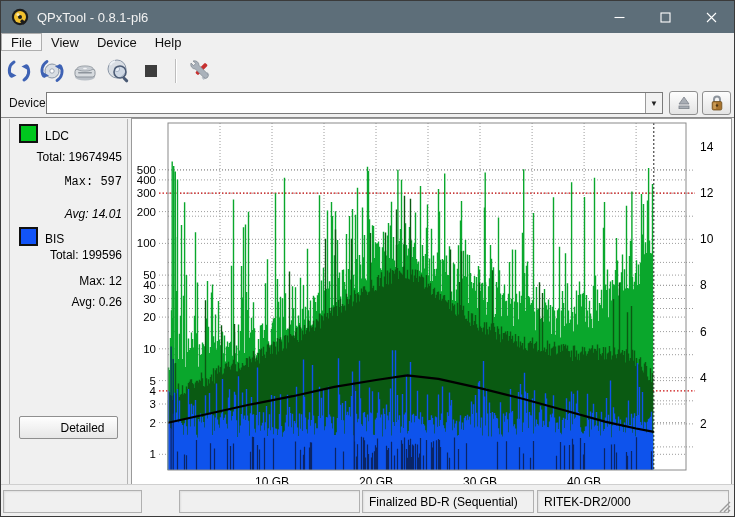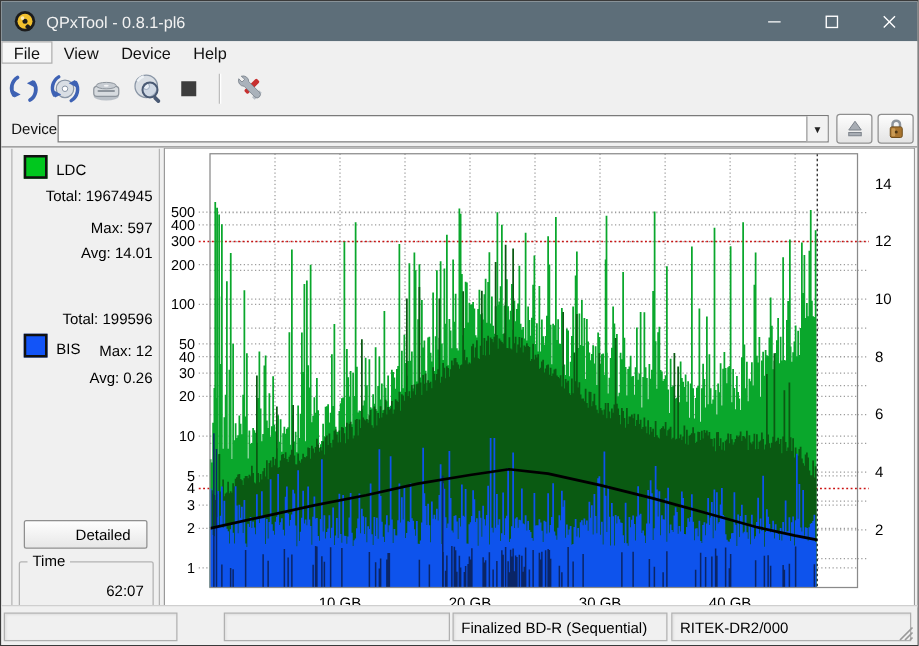--- a/index.html
+++ b/index.html
@@ -159,34 +159,30 @@
     </div>
   </div>
 
   <div class="main">
     <div class="sidebar">
       <div class="legend-row" style="top:5px;">
         <div class="swatch" id="ldc-swatch" style="background: rgb(0, 199, 30);"></div>
         <span class="legend-label">LDC</span>
       </div>
       <div class="stat-row" style="top:31px;">Total: 19674945</div>
-      <div class="stat-row" style="top:56px;">Max: 597</div>
-      <div class="stat-row" style="top:76px;">Avg: 14.01</div>
-      <div class="legend-row" style="top:108px;margin-top:40px;">
+      <div class="stat-row" style="top:56px;font-family:Liberation Mono, monospace;">Max: 597</div>
+      <div class="stat-row" style="top:88px;font-style:italic;">Avg: 14.01</div>
+      <div class="legend-row" style="top:108px;">
         <div class="swatch" id="bis-swatch" style="background: rgb(18, 84, 248);"></div>
         <span class="legend-label">BIS</span>
       </div>
       <div class="stat-row" style="top:129px;">Total: 199596</div>
       <div class="stat-row" style="top:155px;">Max: 12</div>
       <div class="stat-row" style="top:176px;text-align:center;">Avg: 0.26</div>
       <div class="detailed-btn">Detailed</div>
-      <div class="time-group">
-        <span class="time-legend">Time</span>
-        <span class="time-value">62:07</span>
-      </div>
     </div>
     <div class="chart-widget">
       <svg id="chart-svg" width="599" height="366" viewBox="0 0 599 366">
           <rect x="0" y="0" width="599" height="366" fill="#ffffff"></rect>
           <path d="M36 335.3H554M36 303.6H554M36 285.0H554M36 261.6H554M36 229.8H554M36 198.1H554M36 179.5H554M36 166.3H554M36 156.1H554M36 124.4H554M36 92.6H554M36 60.9H554M36 50.7H554M36 327.9H554M36 304.9H554M36 281.8H554M36 258.7H554M36 235.7H554M36 212.6H554M36 189.5H554M36 166.4H554M36 143.4H554M36 120.3H554M36 97.2H554M36 74.2H554M36 51.1H554M88.0 4V351M140.0 4V351M192.0 4V351M244.0 4V351M296.0 4V351M348.0 4V351M400.1 4V351M452.1 4V351M504.1 4V351M27 335.3H36M27 303.6H36M27 285.0H36M27 261.6H36M27 229.8H36M27 198.1H36M27 179.5H36M27 166.3H36M27 156.1H36M27 124.4H36M27 92.6H36M27 60.9H36M27 50.7H36M554 327.9H563M554 304.9H563M554 281.8H563M554 258.7H563M554 235.7H563M554 212.6H563M554 189.5H563M554 166.4H563M554 143.4H563M554 120.3H563M554 97.2H563M554 74.2H563M554 51.1H563" stroke="#9c9c9c" stroke-width="1" stroke-dasharray="1,2" fill="none"></path>
           <path d="M27 74.1H563M27 271.8H563" stroke="#cc1111" stroke-width="1.2" stroke-dasharray="1.5,2" fill="none"></path>
           <path d="M36.5 351V248.4M37.5 351V251.0M38.5 351V219.1M39.5 351V191.3M40.5 351V225.2M41.5 351V199.3M42.5 351V244.4M43.5 351V118.1M44.5 351V172.1M45.5 351V60.4M46.5 351V240.0M47.5 351V214.8M48.5 351V196.8M49.5 351V105.9M50.5 351V240.0M51.5 351V176.8M52.5 351V241.4M53.5 351V248.1M54.5 351V155.9M55.5 351V233.1M56.5 351V219.6M57.5 351V231.1M58.5 351V229.1M59.5 351V213.4M60.5 351V219.9M61.5 351V228.4M62.5 351V196.7M63.5 351V113.2M64.5 351V214.2M65.5 351V163.5M66.5 351V247.8M67.5 351V225.3M68.5 351V235.9M69.5 351V235.3M70.5 351V223.4M71.5 351V225.2M72.5 351V227.2M73.5 351V235.2M74.5 351V199.4M75.5 351V162.1M76.5 351V207.7M77.5 351V233.9M78.5 351V228.1M79.5 351V173.4M80.5 351V165.4M81.5 351V217.3M82.5 351V223.4M83.5 351V195.5M84.5 351V230.6M85.5 351V221.9M86.5 351V181.9M87.5 351V220.7M88.5 351V226.2M89.5 351V239.5M90.5 351V213.1M91.5 351V234.3M92.5 351V216.4M93.5 351V242.4M94.5 351V227.5M95.5 351V222.4M96.5 351V228.0M97.5 351V224.0M98.5 351V222.8M99.5 351V146.8M100.5 351V236.8M101.5 351V217.6M102.5 351V213.0M103.5 351V234.2M104.5 351V226.4M105.5 351V242.8M106.5 351V205.4M107.5 351V231.4M108.5 351V211.9M109.5 351V146.9M110.5 351V178.5M111.5 351V108.2M112.5 351V233.9M113.5 351V105.4M114.5 351V173.1M115.5 351V190.9M116.5 351V92.7M117.5 351V218.8M118.5 351V213.6M119.5 351V198.8M120.5 351V211.1M121.5 351V183.3M122.5 351V209.2M123.5 351V239.4M124.5 351V236.3M125.5 351V233.7M126.5 351V220.0M127.5 351V229.9M128.5 351V206.4M129.5 351V206.0M130.5 351V204.4M131.5 351V219.0M132.5 351V211.1M133.5 351V164.3M134.5 351V205.8M135.5 351V140.2M136.5 351V222.3M137.5 351V226.3M138.5 351V226.3M139.5 351V209.7M140.5 351V203.5M141.5 351V199.6M142.5 351V199.0M143.5 351V74.3M144.5 351V222.4M145.5 351V160.1M146.5 351V182.8M147.5 351V198.5M148.5 351V177.8M149.5 351V220.4M150.5 351V179.2M151.5 351V197.8M152.5 351V198.7M153.5 351V174.3M154.5 351V211.0M155.5 351V209.4M156.5 351V209.7M157.5 351V208.2M158.5 351V205.4M159.5 351V201.3M160.5 351V167.2M161.5 351V189.2M162.5 351V216.8M163.5 351V168.3M164.5 351V206.7M165.5 351V207.8M166.5 351V196.4M167.5 351V204.0M168.5 351V158.7M169.5 351V209.6M170.5 351V189.7M171.5 351V166.1M172.5 351V200.5M173.5 351V187.7M174.5 351V209.1M175.5 351V129.8M176.5 351V191.2M177.5 351V202.0M178.5 351V181.4M179.5 351V206.6M180.5 351V205.5M181.5 351V176.8M182.5 351V178.6M183.5 351V182.9M184.5 351V192.0M185.5 351V176.2M186.5 351V173.8M187.5 351V76.2M188.5 351V194.4M189.5 351V161.5M190.5 351V191.6M191.5 351V148.7M192.5 351V171.4M193.5 351V181.5M194.5 351V169.8M195.5 351V91.6M196.5 351V169.5M197.5 351V162.2M198.5 351V191.7M199.5 351V82.9M200.5 351V97.1M201.5 351V186.2M202.5 351V136.3M203.5 351V92.3M204.5 351V183.0M205.5 351V120.9M206.5 351V158.9M207.5 351V153.4M208.5 351V177.5M209.5 351V187.1M210.5 351V151.0M211.5 351V150.4M212.5 351V163.1M213.5 351V170.2M214.5 351V115.0M215.5 351V177.8M216.5 351V149.9M217.5 351V97.1M218.5 351V160.6M219.5 351V151.2M220.5 351V90.0M221.5 351V155.8M222.5 351V169.0M223.5 351V95.8M224.5 351V140.0M225.5 351V68.8M226.5 351V173.1M227.5 351V136.1M228.5 351V145.4M229.5 351V159.6M230.5 351V88.6M231.5 351V138.3M232.5 351V116.0M233.5 351V159.5M234.5 351V161.3M235.5 351V47.8M236.5 351V51.9M237.5 351V100.2M238.5 351V149.1M239.5 351V143.4M240.5 351V106.3M241.5 351V106.9M242.5 351V139.0M243.5 351V123.2M244.5 351V124.7M245.5 351V124.3M246.5 351V122.6M247.5 351V127.7M248.5 351V149.2M249.5 351V150.9M250.5 351V128.2M251.5 351V112.8M252.5 351V132.4M253.5 351V131.5M254.5 351V136.5M255.5 351V116.4M256.5 351V104.0M257.5 351V139.1M258.5 351V106.6M259.5 351V82.8M260.5 351V139.7M261.5 351V118.1M262.5 351V141.5M263.5 351V147.9M264.5 351V125.9M265.5 351V146.8M266.5 351V124.8M267.5 351V122.1M268.5 351V109.9M269.5 351V60.8M270.5 351V148.1M271.5 351V125.3M272.5 351V122.8M273.5 351V104.3M274.5 351V125.9M275.5 351V136.6M276.5 351V129.5M277.5 351V108.1M278.5 351V144.7M279.5 351V121.3M280.5 351V137.9M281.5 351V128.1M282.5 351V123.8M283.5 351V93.5M284.5 351V139.9M285.5 351V144.6M286.5 351V142.5M287.5 351V151.8M288.5 351V67.1M289.5 351V153.4M290.5 351V126.1M291.5 351V136.9M292.5 351V149.6M293.5 351V135.1M294.5 351V108.8M295.5 351V85.4M296.5 351V156.2M297.5 351V139.6M298.5 351V162.1M299.5 351V109.8M300.5 351V162.1M301.5 351V136.6M302.5 351V150.0M303.5 351V157.0M304.5 351V149.8M305.5 351V133.5M306.5 351V70.0M307.5 351V92.5M308.5 351V140.8M309.5 351V172.3M310.5 351V139.9M311.5 351V141.2M312.5 351V143.0M313.5 351V152.9M314.5 351V136.4M315.5 351V156.1M316.5 351V156.0M317.5 351V127.3M318.5 351V173.9M319.5 351V172.6M320.5 351V181.0M321.5 351V143.7M322.5 351V145.3M323.5 351V181.9M324.5 351V170.4M325.5 351V149.7M326.5 351V126.2M327.5 351V172.8M328.5 351V101.4M329.5 351V82.1M330.5 351V159.4M331.5 351V131.8M332.5 351V156.9M333.5 351V120.9M334.5 351V157.8M335.5 351V135.4M336.5 351V184.1M337.5 351V136.1M338.5 351V154.1M339.5 351V162.9M340.5 351V169.2M341.5 351V164.1M342.5 351V157.1M343.5 351V171.7M344.5 351V158.0M345.5 351V188.9M346.5 351V147.0M347.5 351V150.5M348.5 351V172.0M349.5 351V164.4M350.5 351V163.7M351.5 351V180.8M352.5 351V88.6M353.5 351V163.2M354.5 351V195.7M355.5 351V183.1M356.5 351V167.3M357.5 351V159.2M358.5 351V126.1M359.5 351V139.8M360.5 351V162.7M361.5 351V148.2M362.5 351V197.9M363.5 351V195.1M364.5 351V163.1M365.5 351V168.4M366.5 351V98.5M367.5 351V151.2M368.5 351V174.5M369.5 351V197.3M370.5 351V176.1M371.5 351V174.2M372.5 351V165.5M373.5 351V182.2M374.5 351V181.7M375.5 351V196.7M376.5 351V174.7M377.5 351V143.0M378.5 351V184.7M379.5 351V179.8M380.5 351V130.5M381.5 351V206.9M382.5 351V182.6M383.5 351V130.7M384.5 351V174.7M385.5 351V183.3M386.5 351V200.3M387.5 351V172.2M388.5 351V184.0M389.5 351V176.7M390.5 351V113.7M391.5 351V184.6M392.5 351V153.9M393.5 351V192.0M394.5 351V146.8M395.5 351V142.4M396.5 351V176.9M397.5 351V178.2M398.5 351V185.7M399.5 351V184.1M400.5 351V181.3M401.5 351V94.0M402.5 351V192.5M403.5 351V211.3M404.5 351V167.9M405.5 351V190.6M406.5 351V189.4M407.5 351V202.2M408.5 351V199.8M409.5 351V199.1M410.5 351V188.7M411.5 351V202.7M412.5 351V170.1M413.5 351V183.4M414.5 351V186.3M415.5 351V190.6M416.5 351V180.5M417.5 351V202.4M418.5 351V185.9M419.5 351V215.1M420.5 351V187.8M421.5 351V78.2M422.5 351V191.6M423.5 351V215.8M424.5 351V199.3M425.5 351V191.2M426.5 351V189.8M427.5 351V127.8M428.5 351V218.4M429.5 351V191.5M430.5 351V171.9M431.5 351V184.1M432.5 351V206.9M433.5 351V134.2M434.5 351V204.4M435.5 351V164.3M436.5 351V191.5M437.5 351V203.9M438.5 351V200.5M439.5 351V190.9M440.5 351V193.0M441.5 351V212.7M442.5 351V187.8M443.5 351V194.8M444.5 351V171.6M445.5 351V205.4M446.5 351V175.9M447.5 351V162.5M448.5 351V175.3M449.5 351V187.6M450.5 351V174.8M451.5 351V173.8M452.5 351V78.0M453.5 351V202.8M454.5 351V176.1M455.5 351V191.4M456.5 351V208.3M457.5 351V181.7M458.5 351V194.6M459.5 351V199.8M460.5 351V208.9M461.5 351V166.8M462.5 351V183.1M463.5 351V156.6M464.5 351V191.5M465.5 351V170.4M466.5 351V201.9M467.5 351V183.9M468.5 351V185.9M469.5 351V170.8M470.5 351V189.3M471.5 351V108.8M472.5 351V82.9M473.5 351V165.5M474.5 351V171.0M475.5 351V150.6M476.5 351V198.3M477.5 351V169.4M478.5 351V162.4M479.5 351V181.6M480.5 351V160.9M481.5 351V165.2M482.5 351V165.7M483.5 351V151.0M484.5 351V119.0M485.5 351V141.5M486.5 351V176.4M487.5 351V169.6M488.5 351V163.3M489.5 351V153.2M490.5 351V135.4M491.5 351V171.5M492.5 351V150.3M493.5 351V169.4M494.5 351V86.7M495.5 351V169.0M496.5 351V169.4M497.5 351V137.0M498.5 351V121.7M499.5 351V159.1M500.5 351V158.1M501.5 351V170.3M502.5 351V162.8M503.5 351V154.1M504.5 351V141.3M505.5 351V165.9M506.5 351V145.5M507.5 351V164.9M508.5 351V143.4M509.5 351V75.0M510.5 351V115.4M511.5 351V85.0M512.5 351V135.3M513.5 351V123.3M514.5 351V133.9M515.5 351V81.6M516.5 351V126.1M517.5 351V121.5M518.5 351V133.9M519.5 351V134.6M520.5 351V65.1M40.2 351V42.5M41.7 351V47.1M43.3 351V52.5M52.6 351V83.3M101.5 351V80.6M152.5 351V58.7M265.9 351V50.7M312.7 351V54.5M353.2 351V53.5M391.7 351V50.2M439.6 351V63.2M462.5 351V58.7M499.9 351V72.6M516.6 351V48.9" stroke="#0aa72c" stroke-width="1.4" fill="none"></path>
           <path d="M36.5 351V281.2M37.5 351V273.2M38.5 351V275.9M39.5 351V277.0M40.5 351V281.0M41.5 351V276.3M42.5 351V276.1M43.5 351V244.1M44.5 351V274.2M45.5 351V270.7M46.5 351V264.6M47.5 351V277.9M48.5 351V275.7M49.5 351V275.0M50.5 351V266.3M51.5 351V275.5M52.5 351V273.9M53.5 351V275.1M54.5 351V267.6M55.5 351V270.1M56.5 351V264.0M57.5 351V262.7M58.5 351V260.5M59.5 351V260.2M60.5 351V264.1M61.5 351V265.2M62.5 351V268.9M63.5 351V263.6M64.5 351V261.7M65.5 351V261.8M66.5 351V263.5M67.5 351V260.7M68.5 351V262.0M69.5 351V253.5M70.5 351V259.3M71.5 351V267.0M72.5 351V267.7M73.5 351V181.3M74.5 351V259.3M75.5 351V266.8M76.5 351V260.2M77.5 351V264.6M78.5 351V257.9M79.5 351V255.4M80.5 351V262.2M81.5 351V249.2M82.5 351V264.4M83.5 351V251.3M84.5 351V249.3M85.5 351V254.8M86.5 351V246.6M87.5 351V253.2M88.5 351V248.0M89.5 351V206.2M90.5 351V255.4M91.5 351V254.6M92.5 351V249.4M93.5 351V244.7M94.5 351V244.2M95.5 351V247.4M96.5 351V242.7M97.5 351V248.1M98.5 351V250.6M99.5 351V246.4M100.5 351V244.7M101.5 351V240.8M102.5 351V204.9M103.5 351V245.3M104.5 351V252.3M105.5 351V252.6M106.5 351V243.8M107.5 351V249.6M108.5 351V251.1M109.5 351V248.4M110.5 351V244.0M111.5 351V246.6M112.5 351V247.0M113.5 351V245.9M114.5 351V238.9M115.5 351V239.3M116.5 351V247.9M117.5 351V237.6M118.5 351V239.7M119.5 351V243.2M120.5 351V238.5M121.5 351V232.0M122.5 351V236.6M123.5 351V242.4M124.5 351V238.5M125.5 351V241.3M126.5 351V234.0M127.5 351V244.6M128.5 351V230.8M129.5 351V229.4M130.5 351V236.9M131.5 351V227.7M132.5 351V235.4M133.5 351V239.0M134.5 351V232.7M135.5 351V225.6M136.5 351V224.6M137.5 351V228.6M138.5 351V234.9M139.5 351V225.4M140.5 351V234.7M141.5 351V222.5M142.5 351V223.1M143.5 351V227.6M144.5 351V235.5M145.5 351V219.1M146.5 351V232.4M147.5 351V220.0M148.5 351V218.3M149.5 351V222.6M150.5 351V231.8M151.5 351V229.4M152.5 351V216.8M153.5 351V216.1M154.5 351V229.4M155.5 351V216.6M156.5 351V223.4M157.5 351V152.4M158.5 351V215.0M159.5 351V216.6M160.5 351V217.3M161.5 351V216.2M162.5 351V219.1M163.5 351V213.1M164.5 351V208.9M165.5 351V221.1M166.5 351V223.1M167.5 351V206.2M168.5 351V208.2M169.5 351V221.3M170.5 351V211.4M171.5 351V215.6M172.5 351V206.0M173.5 351V214.9M174.5 351V211.3M175.5 351V208.8M176.5 351V200.7M177.5 351V212.5M178.5 351V206.5M179.5 351V208.8M180.5 351V207.7M181.5 351V201.8M182.5 351V212.0M183.5 351V208.6M184.5 351V200.3M185.5 351V201.6M186.5 351V202.6M187.5 351V194.4M188.5 351V209.5M189.5 351V196.3M190.5 351V197.3M191.5 351V201.6M192.5 351V194.6M193.5 351V119.7M194.5 351V197.7M195.5 351V194.0M196.5 351V199.4M197.5 351V188.9M198.5 351V193.9M199.5 351V188.5M200.5 351V196.7M201.5 351V188.4M202.5 351V187.8M203.5 351V110.6M204.5 351V186.9M205.5 351V197.0M206.5 351V180.9M207.5 351V188.0M208.5 351V179.7M209.5 351V193.6M210.5 351V185.1M211.5 351V187.3M212.5 351V186.4M213.5 351V191.6M214.5 351V174.8M215.5 351V180.0M216.5 351V185.1M217.5 351V180.2M218.5 351V176.3M219.5 351V119.7M220.5 351V187.2M221.5 351V182.4M222.5 351V171.3M223.5 351V175.1M224.5 351V183.6M225.5 351V173.9M226.5 351V175.4M227.5 351V182.4M228.5 351V176.3M229.5 351V169.4M230.5 351V173.1M231.5 351V167.5M232.5 351V167.3M233.5 351V170.7M234.5 351V172.5M235.5 351V176.0M236.5 351V173.2M237.5 351V172.6M238.5 351V114.0M239.5 351V160.7M240.5 351V169.1M241.5 351V166.8M242.5 351V172.3M243.5 351V171.0M244.5 351V171.8M245.5 351V158.0M246.5 351V155.9M247.5 351V167.0M248.5 351V158.9M249.5 351V153.2M250.5 351V167.6M251.5 351V168.2M252.5 351V157.5M253.5 351V113.5M254.5 351V164.9M255.5 351V151.4M256.5 351V165.4M257.5 351V153.6M258.5 351V149.5M259.5 351V164.7M260.5 351V150.9M261.5 351V152.1M262.5 351V154.8M263.5 351V150.4M264.5 351V90.6M265.5 351V149.0M266.5 351V159.9M267.5 351V151.7M268.5 351V153.4M269.5 351V154.6M270.5 351V155.7M271.5 351V147.5M272.5 351V76.7M273.5 351V159.3M274.5 351V159.5M275.5 351V150.7M276.5 351V159.7M277.5 351V160.6M278.5 351V79.7M279.5 351V155.5M280.5 351V150.4M281.5 351V163.1M282.5 351V156.6M283.5 351V150.6M284.5 351V159.0M285.5 351V151.1M286.5 351V162.9M287.5 351V157.3M288.5 351V158.3M289.5 351V155.6M290.5 351V157.8M291.5 351V158.5M292.5 351V169.8M293.5 351V168.2M294.5 351V155.9M295.5 351V168.6M296.5 351V164.7M297.5 351V166.9M298.5 351V164.3M299.5 351V176.1M300.5 351V175.1M301.5 351V170.1M302.5 351V168.7M303.5 351V179.0M304.5 351V175.8M305.5 351V173.1M306.5 351V172.5M307.5 351V180.8M308.5 351V175.1M309.5 351V181.7M310.5 351V179.7M311.5 351V176.6M312.5 351V176.0M313.5 351V181.3M314.5 351V182.5M315.5 351V183.6M316.5 351V181.1M317.5 351V190.1M318.5 351V130.6M319.5 351V191.7M320.5 351V184.2M321.5 351V186.9M322.5 351V185.6M323.5 351V195.5M324.5 351V196.9M325.5 351V183.8M326.5 351V195.6M327.5 351V163.0M328.5 351V185.9M329.5 351V132.2M330.5 351V190.9M331.5 351V186.8M332.5 351V196.6M333.5 351V200.0M334.5 351V199.7M335.5 351V201.9M336.5 351V192.0M337.5 351V203.4M338.5 351V207.1M339.5 351V194.3M340.5 351V194.5M341.5 351V206.0M342.5 351V202.0M343.5 351V195.9M344.5 351V205.2M345.5 351V208.7M346.5 351V211.5M347.5 351V163.4M348.5 351V207.4M349.5 351V209.1M350.5 351V212.7M351.5 351V208.6M352.5 351V203.3M353.5 351V215.6M354.5 351V203.3M355.5 351V210.2M356.5 351V215.5M357.5 351V207.7M358.5 351V211.2M359.5 351V204.6M360.5 351V151.3M361.5 351V203.9M362.5 351V207.7M363.5 351V212.9M364.5 351V220.4M365.5 351V207.3M366.5 351V209.7M367.5 351V215.3M368.5 351V223.2M369.5 351V207.4M370.5 351V220.2M371.5 351V214.1M372.5 351V214.1M373.5 351V212.6M374.5 351V215.6M375.5 351V212.0M376.5 351V221.7M377.5 351V217.0M378.5 351V212.4M379.5 351V220.1M380.5 351V216.7M381.5 351V224.1M382.5 351V222.5M383.5 351V215.0M384.5 351V222.2M385.5 351V227.6M386.5 351V217.1M387.5 351V228.5M388.5 351V222.6M389.5 351V226.4M390.5 351V224.0M391.5 351V230.6M392.5 351V217.7M393.5 351V229.2M394.5 351V230.9M395.5 351V231.8M396.5 351V224.3M397.5 351V223.4M398.5 351V222.0M399.5 351V224.0M400.5 351V218.5M401.5 351V229.6M402.5 351V225.1M403.5 351V224.0M404.5 351V222.4M405.5 351V232.4M406.5 351V231.1M407.5 351V163.3M408.5 351V232.5M409.5 351V231.9M410.5 351V174.1M411.5 351V231.5M412.5 351V228.6M413.5 351V232.9M414.5 351V230.2M415.5 351V221.4M416.5 351V236.0M417.5 351V224.8M418.5 351V236.7M419.5 351V229.6M420.5 351V228.7M421.5 351V227.5M422.5 351V222.7M423.5 351V227.5M424.5 351V235.4M425.5 351V234.4M426.5 351V226.4M427.5 351V226.5M428.5 351V232.9M429.5 351V225.6M430.5 351V231.7M431.5 351V225.0M432.5 351V227.1M433.5 351V225.4M434.5 351V229.4M435.5 351V226.6M436.5 351V231.9M437.5 351V232.2M438.5 351V238.2M439.5 351V231.5M440.5 351V242.0M441.5 351V226.8M442.5 351V226.5M443.5 351V237.8M444.5 351V231.6M445.5 351V240.7M446.5 351V234.7M447.5 351V241.3M448.5 351V233.5M449.5 351V232.6M450.5 351V227.7M451.5 351V235.6M452.5 351V228.2M453.5 351V232.3M454.5 351V236.7M455.5 351V234.7M456.5 351V232.2M457.5 351V229.4M458.5 351V230.6M459.5 351V229.3M460.5 351V226.2M461.5 351V233.7M462.5 351V229.7M463.5 351V230.1M464.5 351V231.7M465.5 351V225.5M466.5 351V241.0M467.5 351V229.2M468.5 351V235.0M469.5 351V236.4M470.5 351V234.1M471.5 351V227.9M472.5 351V240.4M473.5 351V228.3M474.5 351V240.2M475.5 351V234.4M476.5 351V233.4M477.5 351V226.9M478.5 351V232.2M479.5 351V240.5M480.5 351V236.6M481.5 351V180.1M482.5 351V228.6M483.5 351V235.5M484.5 351V239.2M485.5 351V235.1M486.5 351V230.4M487.5 351V163.5M488.5 351V234.4M489.5 351V233.5M490.5 351V231.1M491.5 351V236.1M492.5 351V232.1M493.5 351V243.6M494.5 351V230.2M495.5 351V193.2M496.5 351V234.6M497.5 351V241.8M498.5 351V238.9M499.5 351V187.0M500.5 351V230.7M501.5 351V241.7M502.5 351V231.6M503.5 351V246.9M504.5 351V238.9M505.5 351V245.2M506.5 351V245.5M507.5 351V240.1M508.5 351V238.3M509.5 351V247.8M510.5 351V251.6M511.5 351V253.6M512.5 351V244.6M513.5 351V243.0M514.5 351V246.9M515.5 351V257.4M516.5 351V261.2M517.5 351V261.1M518.5 351V249.3M519.5 351V262.9M520.5 351V253.9" stroke="#0a5a12" stroke-width="1.4" fill="none"></path>
           <path d="M36.5 351V271.7M37.5 351V303.4M38.5 351V309.0M39.5 351V309.9M40.5 351V303.0M41.5 351V294.8M42.5 351V273.8M43.5 351V301.4M44.5 351V293.6M45.5 351V270.1M46.5 351V303.4M47.5 351V281.5M48.5 351V301.4M49.5 351V303.9M50.5 351V305.9M51.5 351V315.7M52.5 351V304.3M53.5 351V300.1M54.5 351V307.2M55.5 351V315.7M56.5 351V269.9M57.5 351V285.3M58.5 351V307.6M59.5 351V284.7M60.5 351V295.1M61.5 351V286.4M62.5 351V307.4M63.5 351V280.9M64.5 351V315.8M65.5 351V318.5M66.5 351V300.0M67.5 351V302.5M68.5 351V294.6M69.5 351V303.4M70.5 351V298.1M71.5 351V303.0M72.5 351V308.4M73.5 351V276.3M74.5 351V294.7M75.5 351V299.4M76.5 351V294.6M77.5 351V274.0M78.5 351V295.7M79.5 351V293.0M80.5 351V316.1M81.5 351V296.2M82.5 351V311.7M83.5 351V298.6M84.5 351V264.4M85.5 351V300.4M86.5 351V305.6M87.5 351V308.7M88.5 351V298.3M89.5 351V294.3M90.5 351V260.1M91.5 351V300.9M92.5 351V298.8M93.5 351V295.6M94.5 351V304.7M95.5 351V309.4M96.5 351V278.4M97.5 351V270.2M98.5 351V291.9M99.5 351V301.6M100.5 351V296.9M101.5 351V292.6M102.5 351V272.7M103.5 351V275.7M104.5 351V301.3M105.5 351V318.0M106.5 351V257.2M107.5 351V313.8M108.5 351V306.4M109.5 351V295.1M110.5 351V273.6M111.5 351V299.7M112.5 351V296.5M113.5 351V301.1M114.5 351V270.1M115.5 351V296.5M116.5 351V301.7M117.5 351V316.8M118.5 351V294.3M119.5 351V278.1M120.5 351V295.8M121.5 351V295.3M122.5 351V309.8M123.5 351V313.6M124.5 351V296.1M125.5 351V248.4M126.5 351V306.2M127.5 351V293.1M128.5 351V311.7M129.5 351V306.6M130.5 351V303.7M131.5 351V293.2M132.5 351V311.3M133.5 351V303.2M134.5 351V286.9M135.5 351V316.9M136.5 351V309.3M137.5 351V295.3M138.5 351V311.3M139.5 351V275.9M140.5 351V308.2M141.5 351V315.2M142.5 351V277.0M143.5 351V309.6M144.5 351V309.7M145.5 351V315.9M146.5 351V310.2M147.5 351V294.9M148.5 351V275.3M149.5 351V307.1M150.5 351V317.7M151.5 351V313.2M152.5 351V311.8M153.5 351V303.5M154.5 351V295.7M155.5 351V275.7M156.5 351V307.5M157.5 351V288.0M158.5 351V293.9M159.5 351V308.2M160.5 351V294.7M161.5 351V314.8M162.5 351V302.0M163.5 351V304.2M164.5 351V267.8M165.5 351V308.4M166.5 351V316.9M167.5 351V294.5M168.5 351V309.7M169.5 351V295.2M170.5 351V311.9M171.5 351V240.4M172.5 351V277.7M173.5 351V298.4M174.5 351V310.3M175.5 351V314.6M176.5 351V300.6M177.5 351V293.2M178.5 351V306.8M179.5 351V301.1M180.5 351V246.0M181.5 351V296.6M182.5 351V315.4M183.5 351V304.2M184.5 351V309.2M185.5 351V309.3M186.5 351V297.1M187.5 351V267.7M188.5 351V299.0M189.5 351V278.8M190.5 351V296.6M191.5 351V270.3M192.5 351V311.3M193.5 351V307.3M194.5 351V298.0M195.5 351V298.5M196.5 351V267.8M197.5 351V295.5M198.5 351V297.5M199.5 351V304.3M200.5 351V309.5M201.5 351V297.7M202.5 351V315.9M203.5 351V316.1M204.5 351V313.3M205.5 351V299.0M206.5 351V239.2M207.5 351V275.5M208.5 351V285.8M209.5 351V300.9M210.5 351V284.0M211.5 351V301.2M212.5 351V314.8M213.5 351V282.1M214.5 351V296.0M215.5 351V292.8M216.5 351V296.3M217.5 351V287.9M218.5 351V297.4M219.5 351V277.0M220.5 351V252.4M221.5 351V316.2M222.5 351V267.5M223.5 351V272.0M224.5 351V294.7M225.5 351V303.3M226.5 351V299.8M227.5 351V241.8M228.5 351V279.3M229.5 351V305.3M230.5 351V306.9M231.5 351V293.7M232.5 351V293.1M233.5 351V298.2M234.5 351V312.2M235.5 351V295.4M236.5 351V302.2M237.5 351V268.5M238.5 351V293.5M239.5 351V294.3M240.5 351V272.2M241.5 351V315.8M242.5 351V316.0M243.5 351V300.4M244.5 351V298.8M245.5 351V293.7M246.5 351V273.2M247.5 351V280.3M248.5 351V298.6M249.5 351V295.5M250.5 351V317.6M251.5 351V289.5M252.5 351V295.1M253.5 351V310.3M254.5 351V285.5M255.5 351V296.4M256.5 351V301.3M257.5 351V292.9M258.5 351V269.5M259.5 351V316.6M260.5 351V231.3M261.5 351V303.1M262.5 351V306.9M263.5 351V231.3M264.5 351V303.1M265.5 351V276.1M266.5 351V300.7M267.5 351V296.3M268.5 351V313.7M269.5 351V307.6M270.5 351V274.9M271.5 351V308.9M272.5 351V295.5M273.5 351V293.5M274.5 351V255.4M275.5 351V314.6M276.5 351V312.0M277.5 351V302.0M278.5 351V243.0M279.5 351V303.4M280.5 351V295.8M281.5 351V294.7M282.5 351V303.2M283.5 351V296.7M284.5 351V297.1M285.5 351V271.7M286.5 351V299.7M287.5 351V300.4M288.5 351V293.2M289.5 351V305.3M290.5 351V297.7M291.5 351V304.9M292.5 351V306.6M293.5 351V311.3M294.5 351V313.6M295.5 351V275.4M296.5 351V301.3M297.5 351V301.1M298.5 351V301.1M299.5 351V296.3M300.5 351V299.0M301.5 351V305.6M302.5 351V314.6M303.5 351V297.5M304.5 351V298.3M305.5 351V307.8M306.5 351V275.6M307.5 351V307.0M308.5 351V301.0M309.5 351V294.5M310.5 351V267.6M311.5 351V306.2M312.5 351V309.3M313.5 351V312.7M314.5 351V303.2M315.5 351V293.2M316.5 351V297.1M317.5 351V273.5M318.5 351V286.4M319.5 351V281.1M320.5 351V311.2M321.5 351V300.5M322.5 351V308.7M323.5 351V304.6M324.5 351V301.8M325.5 351V316.8M326.5 351V316.1M327.5 351V302.5M328.5 351V296.2M329.5 351V310.2M330.5 351V303.4M331.5 351V310.9M332.5 351V298.7M333.5 351V297.1M334.5 351V301.2M335.5 351V295.8M336.5 351V300.7M337.5 351V297.4M338.5 351V305.5M339.5 351V282.4M340.5 351V295.1M341.5 351V285.2M342.5 351V308.5M343.5 351V276.1M344.5 351V293.7M345.5 351V307.6M346.5 351V263.5M347.5 351V262.0M348.5 351V308.7M349.5 351V298.4M350.5 351V316.5M351.5 351V242.1M352.5 351V277.6M353.5 351V306.5M354.5 351V269.6M355.5 351V294.4M356.5 351V317.3M357.5 351V283.4M358.5 351V294.0M359.5 351V317.4M360.5 351V292.9M361.5 351V299.8M362.5 351V293.9M363.5 351V296.3M364.5 351V299.0M365.5 351V299.4M366.5 351V309.2M367.5 351V315.3M368.5 351V283.2M369.5 351V315.5M370.5 351V317.5M371.5 351V294.6M372.5 351V302.8M373.5 351V296.8M374.5 351V293.3M375.5 351V300.2M376.5 351V313.3M377.5 351V294.2M378.5 351V269.9M379.5 351V293.2M380.5 351V292.0M381.5 351V307.3M382.5 351V305.3M383.5 351V309.4M384.5 351V315.4M385.5 351V299.7M386.5 351V273.0M387.5 351V299.7M388.5 351V265.1M389.5 351V275.6M390.5 351V313.0M391.5 351V303.5M392.5 351V253.8M393.5 351V272.5M394.5 351V294.1M395.5 351V274.0M396.5 351V309.1M397.5 351V293.1M398.5 351V296.3M399.5 351V296.5M400.5 351V279.5M401.5 351V314.4M402.5 351V271.2M403.5 351V307.5M404.5 351V300.5M405.5 351V304.9M406.5 351V306.6M407.5 351V293.3M408.5 351V286.8M409.5 351V290.5M410.5 351V308.0M411.5 351V301.8M412.5 351V306.2M413.5 351V274.2M414.5 351V279.4M415.5 351V308.1M416.5 351V308.3M417.5 351V302.6M418.5 351V295.6M419.5 351V298.3M420.5 351V294.5M421.5 351V276.3M422.5 351V298.4M423.5 351V313.2M424.5 351V303.8M425.5 351V303.6M426.5 351V309.9M427.5 351V297.6M428.5 351V313.8M429.5 351V315.3M430.5 351V300.9M431.5 351V298.7M432.5 351V309.1M433.5 351V299.8M434.5 351V279.3M435.5 351V300.9M436.5 351V294.9M437.5 351V282.6M438.5 351V311.6M439.5 351V272.6M440.5 351V305.3M441.5 351V274.8M442.5 351V299.8M443.5 351V298.5M444.5 351V284.5M445.5 351V271.4M446.5 351V292.9M447.5 351V294.2M448.5 351V308.3M449.5 351V312.7M450.5 351V314.2M451.5 351V314.4M452.5 351V311.9M453.5 351V307.5M454.5 351V307.3M455.5 351V274.8M456.5 351V300.8M457.5 351V317.7M458.5 351V292.6M459.5 351V310.5M460.5 351V293.7M461.5 351V284.8M462.5 351V307.5M463.5 351V306.3M464.5 351V292.9M465.5 351V306.8M466.5 351V311.9M467.5 351V301.7M468.5 351V316.4M469.5 351V292.8M470.5 351V302.7M471.5 351V312.0M472.5 351V310.0M473.5 351V298.5M474.5 351V279.1M475.5 351V307.8M476.5 351V295.7M477.5 351V305.8M478.5 351V261.6M479.5 351V318.3M480.5 351V306.6M481.5 351V288.3M482.5 351V294.4M483.5 351V300.2M484.5 351V306.8M485.5 351V303.9M486.5 351V297.6M487.5 351V311.8M488.5 351V300.4M489.5 351V306.4M490.5 351V308.1M491.5 351V313.0M492.5 351V303.4M493.5 351V313.4M494.5 351V298.5M495.5 351V306.4M496.5 351V281.4M497.5 351V306.1M498.5 351V305.9M499.5 351V294.8M500.5 351V313.8M501.5 351V298.8M502.5 351V294.2M503.5 351V317.3M504.5 351V297.1M505.5 351V244.0M506.5 351V295.9M507.5 351V268.1M508.5 351V303.0M509.5 351V306.1M510.5 351V273.0M511.5 351V309.6M512.5 351V302.8M513.5 351V303.4M514.5 351V313.5M515.5 351V302.7M516.5 351V300.0M517.5 351V299.3M518.5 351V297.8M519.5 351V292.8M520.5 351V314.6" stroke="#0e53ec" stroke-width="1.4" fill="none"></path>
           <path d="M45.5 351V332.6M52.5 351V335.4M54.5 351V336.3M64.5 351V321.0M78.5 351V324.3M82.5 351V329.5M95.5 351V320.1M98.5 351V326.9M101.5 351V324.6M118.5 351V332.8M120.5 351V317.7M121.5 351V318.1M125.5 351V326.0M127.5 351V330.4M132.5 351V318.7M141.5 351V319.4M163.5 351V322.5M168.5 351V330.7M171.5 351V335.7M172.5 351V327.7M177.5 351V328.5M178.5 351V323.3M179.5 351V323.4M203.5 351V328.8M211.5 351V332.6M222.5 351V322.5M224.5 351V337.6M225.5 351V325.3M229.5 351V317.7M231.5 351V318.4M232.5 351V321.2M233.5 351V338.4M235.5 351V325.6M236.5 351V335.0M239.5 351V338.5M240.5 351V333.7M242.5 351V332.2M243.5 351V326.2M244.5 351V328.5M245.5 351V319.6M254.5 351V326.7M255.5 351V331.0M256.5 351V329.1M259.5 351V322.8M262.5 351V336.6M265.5 351V329.7M269.5 351V321.2M270.5 351V324.7M272.5 351V318.5M274.5 351V329.9M275.5 351V338.7M276.5 351V320.7M277.5 351V326.1M278.5 351V319.7M279.5 351V338.0M280.5 351V325.4M281.5 351V326.5M283.5 351V324.7M285.5 351V325.6M286.5 351V338.4M287.5 351V334.4M288.5 351V319.0M291.5 351V336.6M294.5 351V321.0M299.5 351V323.2M300.5 351V328.6M301.5 351V322.3M304.5 351V321.2M306.5 351V320.1M307.5 351V321.0M308.5 351V328.0M315.5 351V333.6M317.5 351V338.7M322.5 351V318.5M326.5 351V330.1M334.5 351V324.2M365.5 351V322.7M374.5 351V322.3M387.5 351V328.2M391.5 351V334.4M398.5 351V338.8M401.5 351V322.0M424.5 351V336.8M428.5 351V323.1M432.5 351V326.5M437.5 351V326.1M440.5 351V319.8M441.5 351V325.6M448.5 351V319.0M451.5 351V335.5M452.5 351V324.1M472.5 351V329.2M479.5 351V325.5M482.5 351V325.2M484.5 351V333.6M494.5 351V333.0M495.5 351V336.7M499.5 351V331.9M504.5 351V318.2M519.5 351V332.3M39.1 351V227.6M41.2 351V240.1M222.2 351V261.6" stroke="#0a2566" stroke-width="1.2" fill="none"></path>

